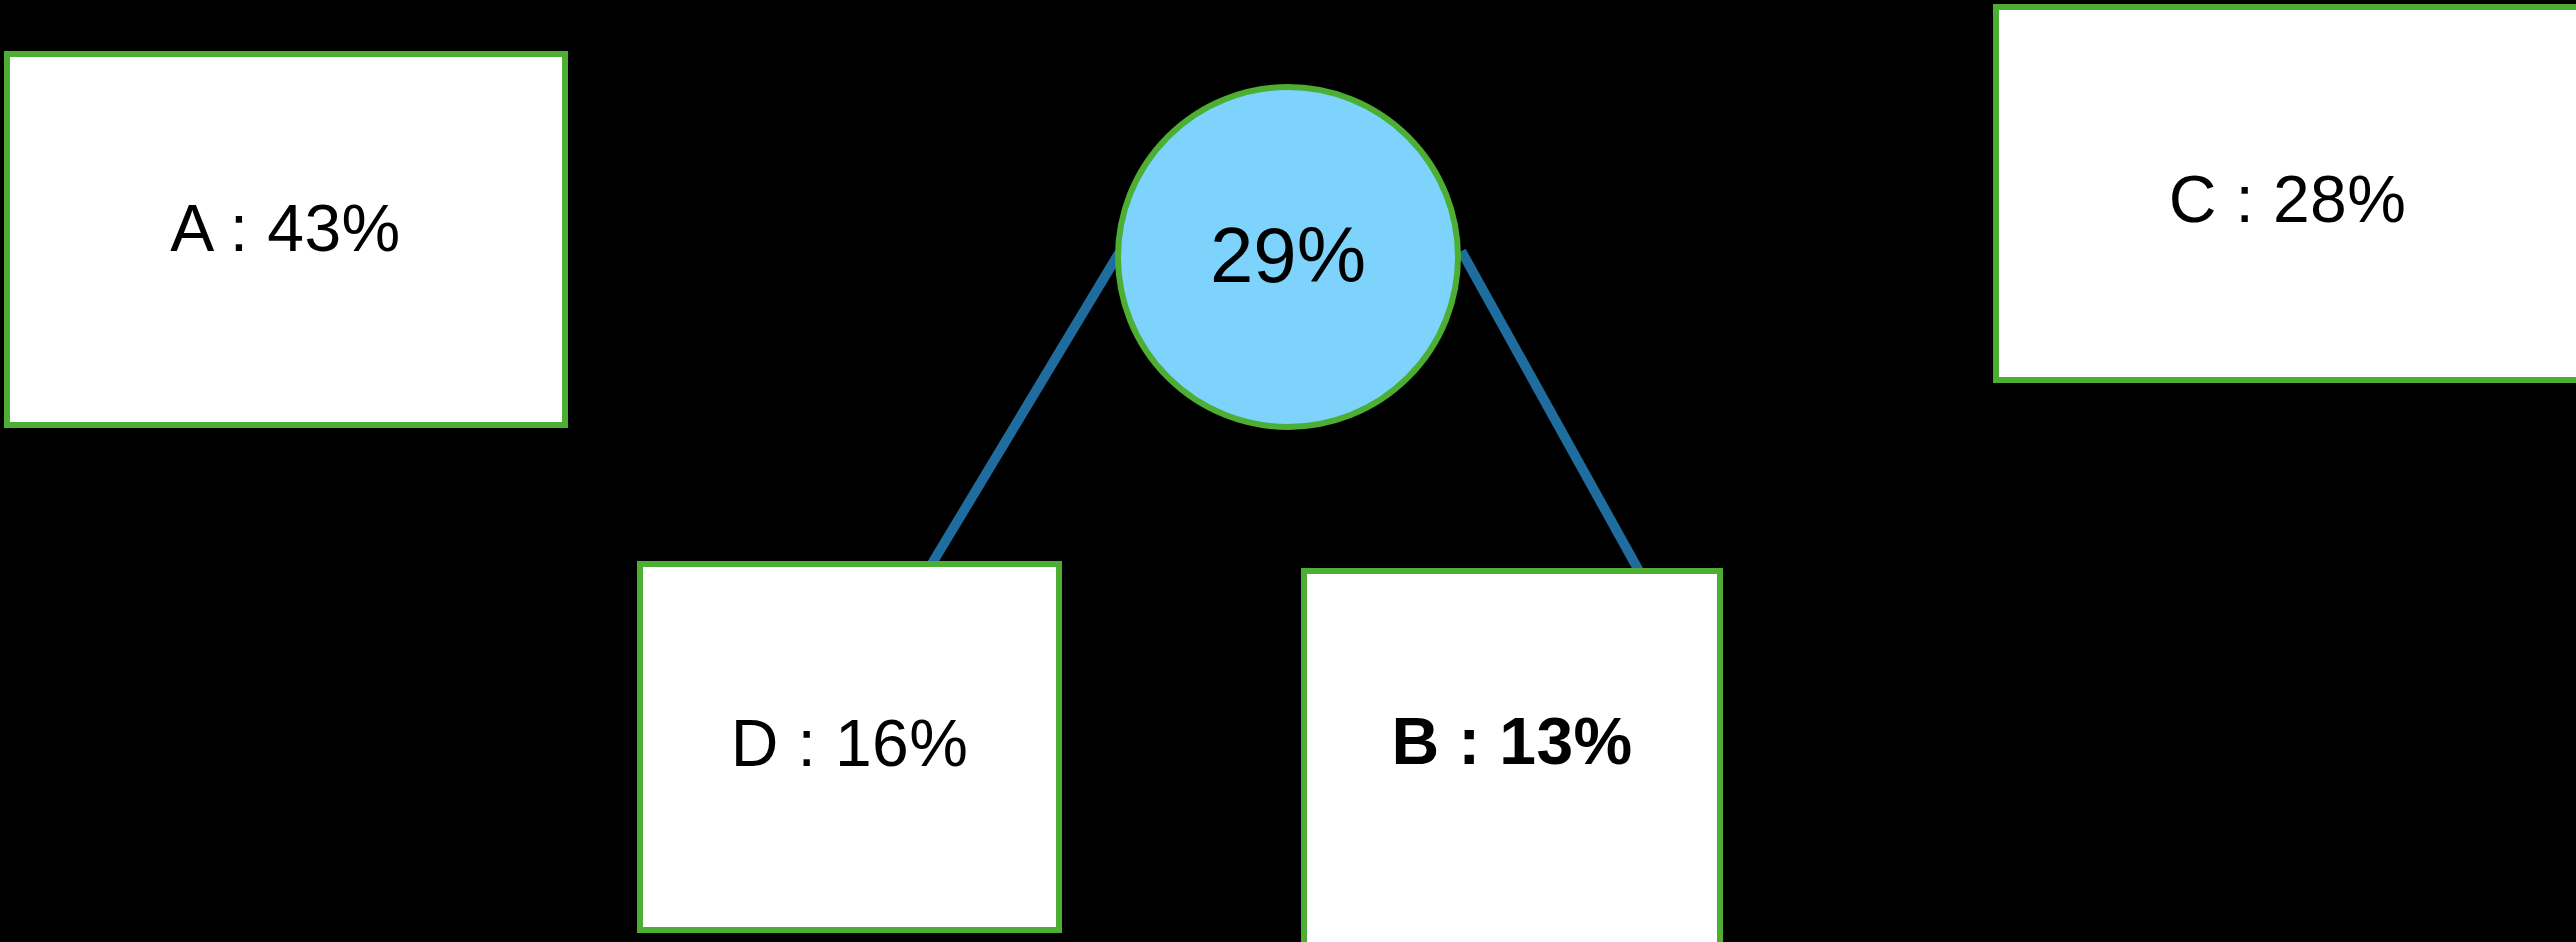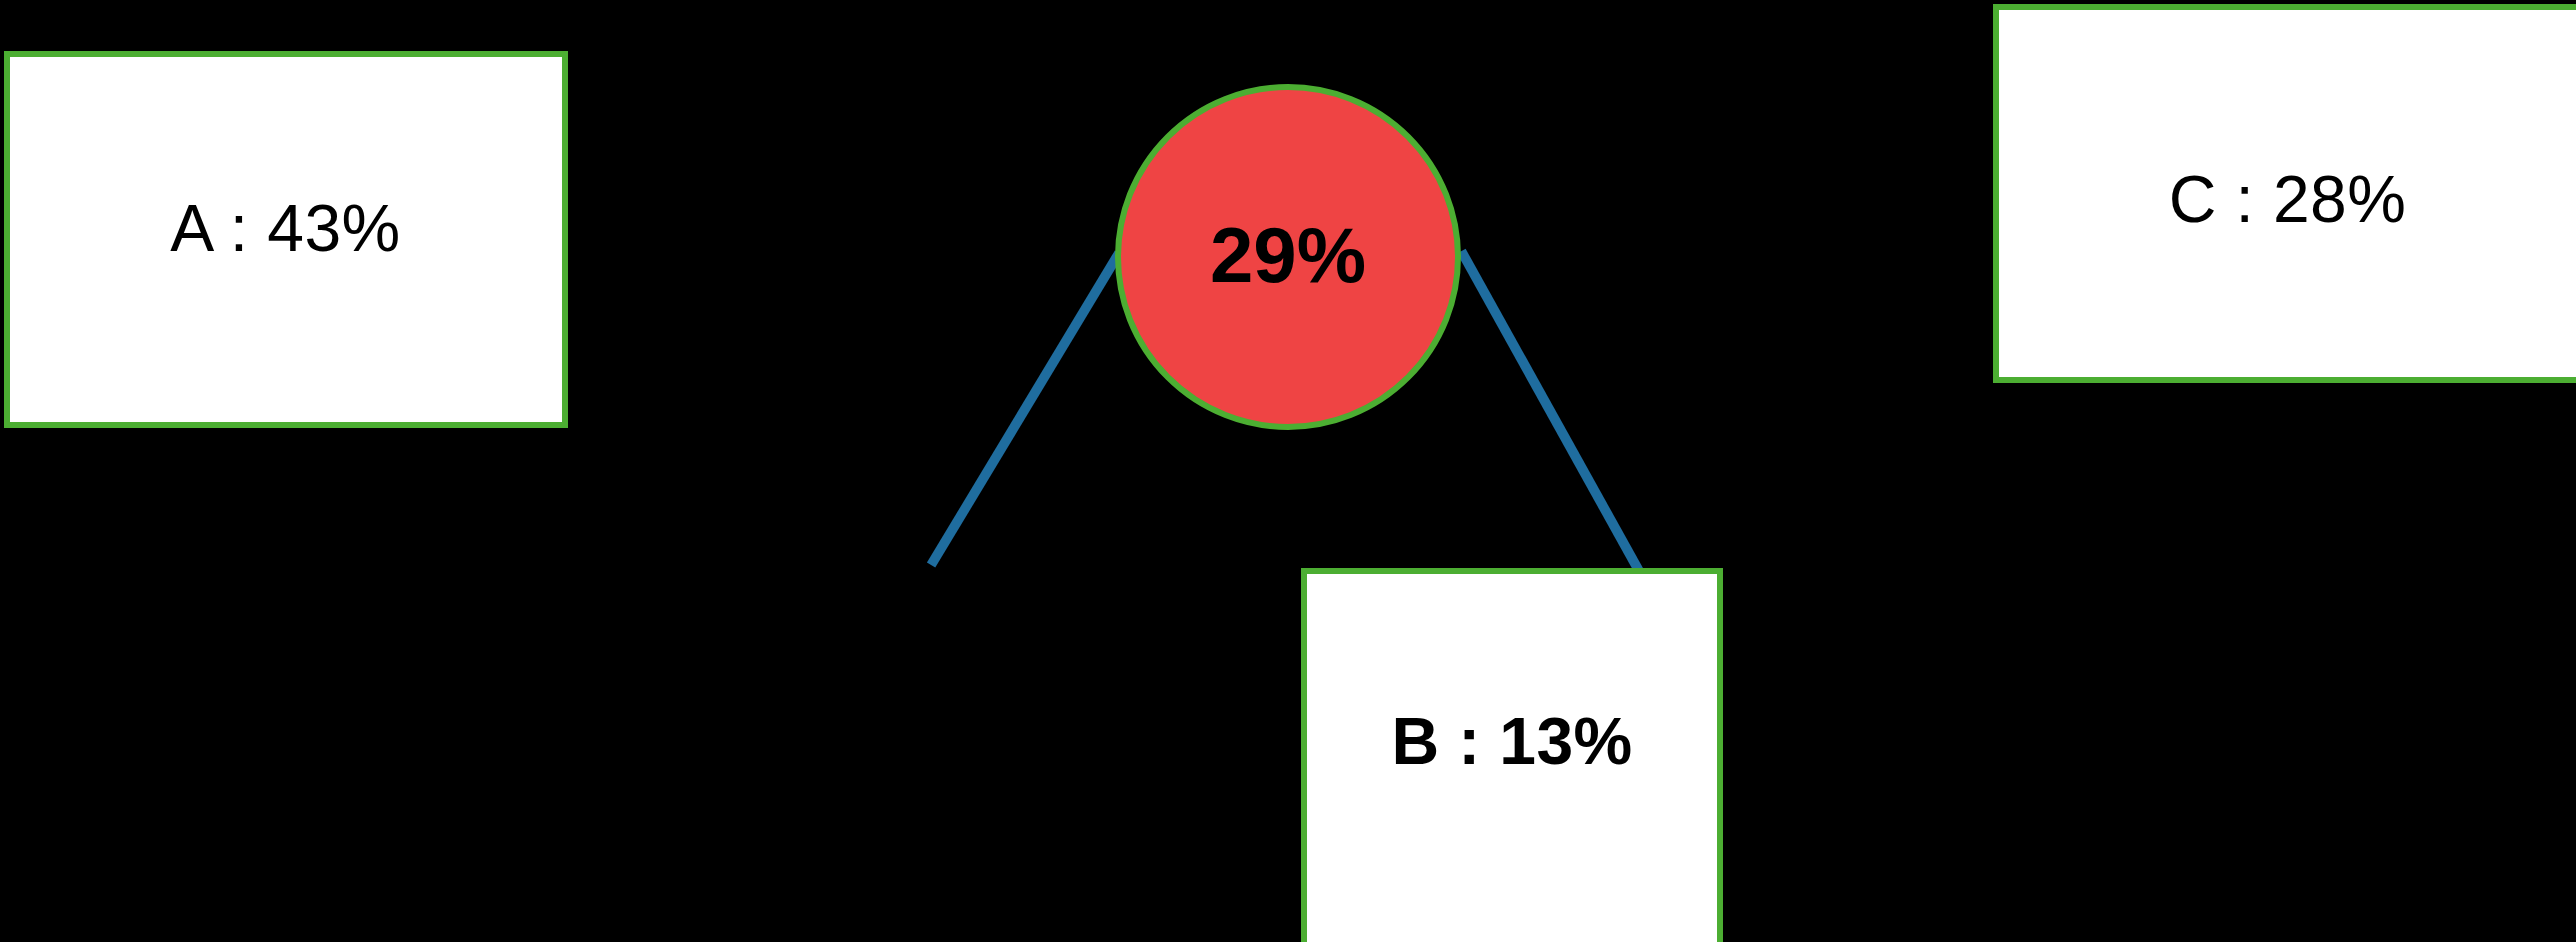--- a/index.html
+++ b/index.html
@@ -115,23 +115,26 @@
   </svg>
 
   <div class="node" id="node-a" style="border-color: rgb(76, 174, 50); background: rgb(255, 255, 255);">
     <span class="label" style="color: rgb(0, 0, 0);">A : 43%</span>
   </div>
 
   <div class="node" id="node-c" style="border-color: rgb(76, 174, 50); background: rgb(255, 255, 255);">
     <span class="label" style="color: rgb(0, 0, 0); margin-top: 24px;">C : 28%</span>
   </div>
 
+  <div class="node" id="node-d" style="border-color: rgb(76, 174, 50); background: rgb(255, 255, 255);">
+    <span class="label" style="color: rgb(0, 0, 0);">D : 16%</span>
+  </div>
 
   <div class="node" id="node-b" style="border-color: rgb(76, 174, 50); background: rgb(255, 255, 255);">
     <span class="label" style="color: rgb(0, 0, 0); font-weight: bold;">B : 13%</span>
   </div>
 
-  <div id="node-root" style="border-color: rgb(76, 174, 50); background: #ef4444; font-weight: bold;">
+  <div id="node-root" style="border-color: rgb(76, 174, 50); background: #7dd3fc;">
     <span class="label" style="color: rgb(0, 0, 0);">29%</span>
   </div>
 
 </div>
 
 
 </body></html>

